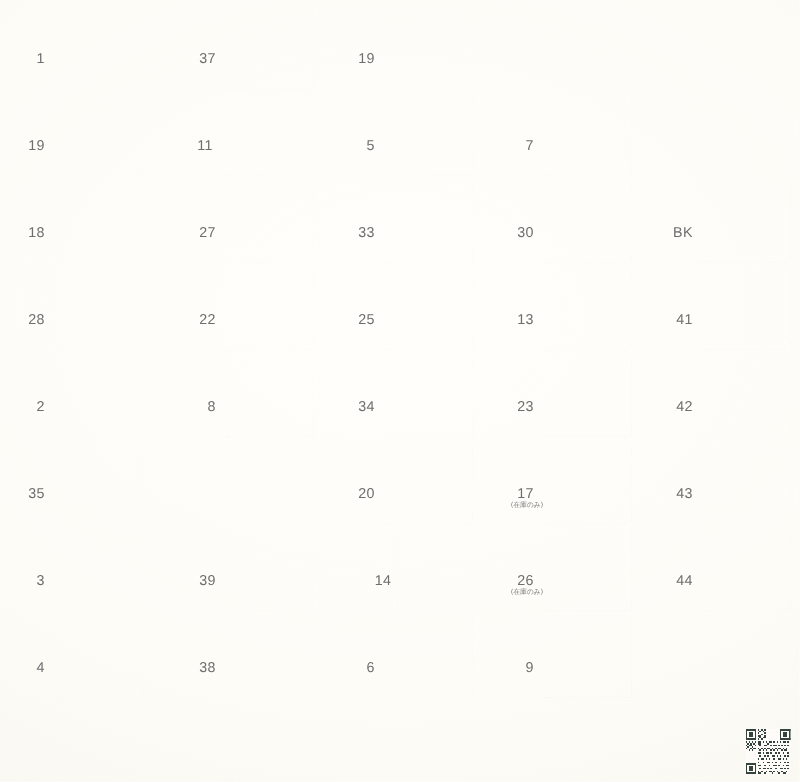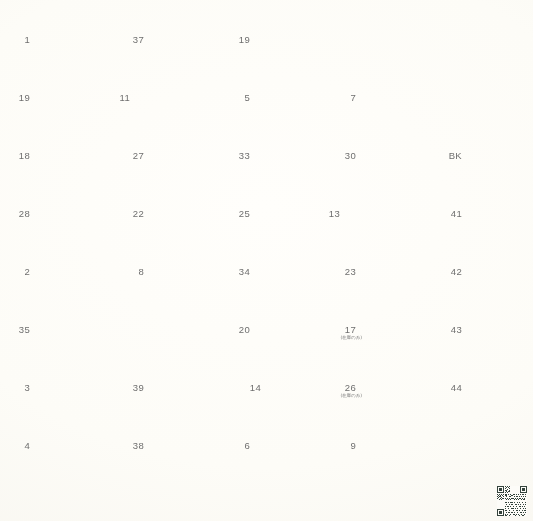--- a/index.html
+++ b/index.html
@@ -125,21 +125,21 @@
       <div class="swatch pale">
         <div class="fab" style="background: rgb(242, 232, 94);"></div>
       </div>
     </div>
     <div class="cell" style="left: 8px; top: 62px;">
       <div class="label">19</div>
       <div class="swatch pale">
         <div class="fab" style="background: rgb(236, 224, 189);"></div>
       </div>
     </div>
-    <div class="cell" style="left: 108px; top: 62px;">
+    <div class="cell" style="left: 120px; top: 62px;">
       <div class="label">11</div>
       <div class="swatch">
         <div class="fab" style="background: rgb(229, 160, 148);"></div>
       </div>
     </div>
     <div class="cell" style="left: 228px; top: 62px;">
       <div class="label">5</div>
       <div class="swatch">
         <div class="fab" style="background: rgb(223, 168, 58);"></div>
       </div>
@@ -191,21 +191,21 @@
       <div class="swatch">
         <div class="fab" style="background: rgb(180, 71, 138);"></div>
       </div>
     </div>
     <div class="cell" style="left: 228px; top: 178px;">
       <div class="label">25</div>
       <div class="swatch">
         <div class="fab" style="background: rgb(154, 167, 47);"></div>
       </div>
     </div>
-    <div class="cell" style="left: 318px; top: 178px;">
+    <div class="cell" style="left: 334px; top: 178px;">
       <div class="label">13</div>
       <div class="swatch">
         <div class="fab" style="background: rgb(107, 132, 173);"></div>
       </div>
     </div>
     <div class="cell" style="left: 440px; top: 178px;">
       <div class="label">41</div>
       <div class="swatch">
         <div class="fab" style="background: rgb(29, 74, 78);"></div>
       </div>

